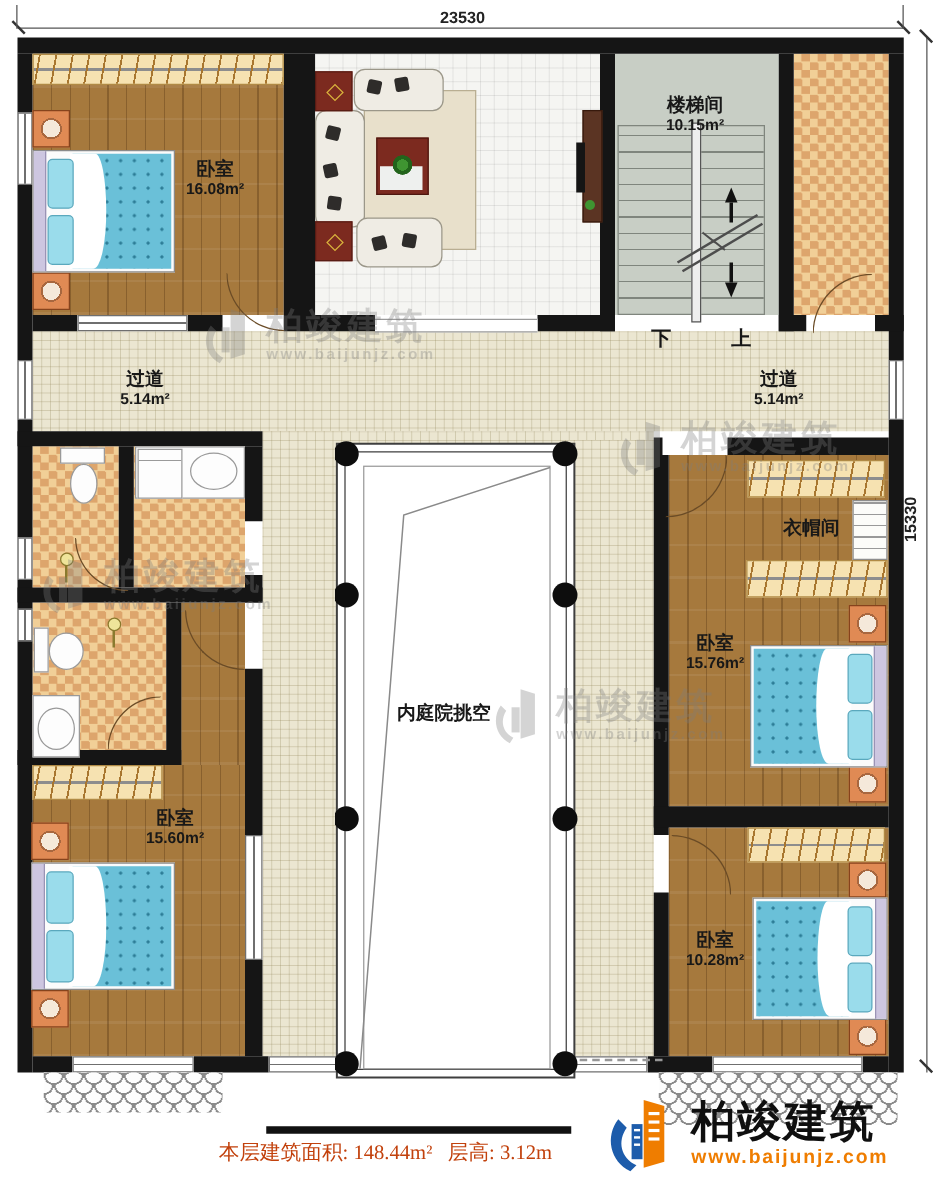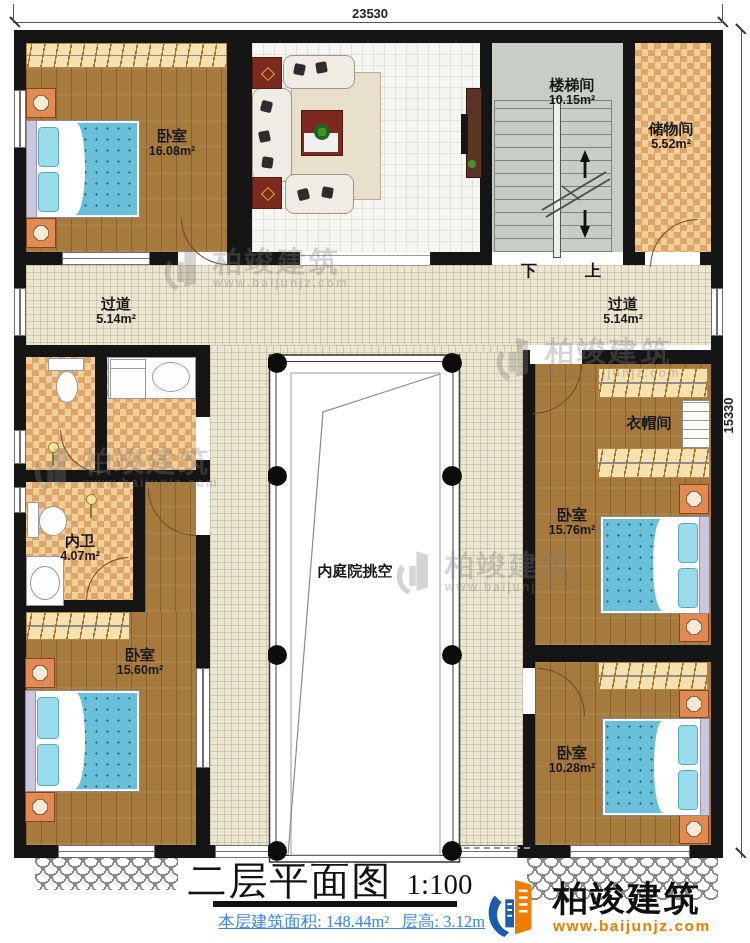--- a/index.html
+++ b/index.html
@@ -60,22 +60,22 @@
   .wm .wmu{font:700 12px/1.3 "Liberation Sans",sans-serif;letter-spacing:2px;}
   .dimtxt{position:absolute;font:700 13px "Liberation Sans",sans-serif;color:#222;text-align:center;}
   .dline{position:absolute;background:#555;}
   .tick{position:absolute;width:14px;height:1.6px;background:#333;transform:rotate(45deg);}
   .stair-label{position:absolute;font:700 16px "Liberation Sans",sans-serif;color:#161616;z-index:40;}
   #title-row{position:absolute;left:180px;top:854px;width:300px;text-align:center;
     font-family:"Liberation Serif",serif;color:#111;z-index:50;}
   #title-row .t1{font-size:39px;letter-spacing:2px;}
   #title-row .t2{font-size:29px;margin-left:14px;}
   #title-bar{position:absolute;left:213px;top:901px;width:244px;height:6px;background:#111;z-index:50;}
-  #title-info{position:absolute;left:175px;top:911px;width:310px;text-align:right;
-    font-family:"Liberation Serif",serif;font-size:16.5px;color:#3b82f6;z-index:50;text-decoration:underline;}
+  #title-info{position:absolute;left:175px;top:911px;width:310px;text-align:left;
+    font-family:"Liberation Serif",serif;font-size:16.5px;color:#c2410c;z-index:50;}
   #logo{position:absolute;left:483px;top:877px;display:flex;align-items:center;gap:8px;z-index:60;}
   #logo .ln{font:900 35px/1 "Liberation Sans",sans-serif;color:#0f0f0f;letter-spacing:2px;}
   #logo .lu{font:800 15.5px/1.4 "Liberation Sans",sans-serif;color:#ef7d00;letter-spacing:1.5px;}
 </style>
 </head>
 <body>
 
 <div id="plan">
 
   <div class="floor-wood" style="left:26px;top:43px;width:201px;height:209px;"></div>
@@ -308,30 +308,26 @@
         <rect x="24" y="22" width="9" height="28"></rect>
       </svg>
     <div>
         <div class="wmn">柏竣建筑</div>
          <div class="wmu">www.baijunjz.com</div>
       </div>
   </div>
 
   <div class="rlabel" style="left:122px;top:127px;width:100px;">
     <span>卧室</span><span class="rarea">16.08m²</span></div>
-  <div class="rlabel" style="left:522px;top:76px;width:100px;">
+  <div class="rlabel" style="left:506px;top:76px;width:100px;">
     <span>楼梯间</span><span class="rarea">10.15m²</span></div>
-  <div class="rlabel" style="left:621px;top:120px;width:100px;">
-    <span>储物间</span><span class="rarea">5.52m²</span></div>
   <div class="rlabel" style="left:66px;top:295px;width:100px;">
     <span>过道</span><span class="rarea">5.14m²</span></div>
   <div class="rlabel" style="left:573px;top:295px;width:100px;">
     <span>过道</span><span class="rarea">5.14m²</span></div>
-  <div class="rlabel" style="left:30px;top:532px;width:100px;">
-    <span>内卫</span><span class="rarea">4.07m²</span></div>
   <div class="rlabel" style="left:599px;top:414px;width:100px;">
     <span>衣帽间</span></div>
   <div class="rlabel" style="left:522px;top:506px;width:100px;">
     <span>卧室</span><span class="rarea">15.76m²</span></div>
   <div class="rlabel" style="left:90px;top:646px;width:100px;">
     <span>卧室</span><span class="rarea">15.60m²</span></div>
   <div class="rlabel" style="left:522px;top:744px;width:100px;">
     <span>卧室</span><span class="rarea">10.28m²</span></div>
   <div class="rlabel" style="left:305px;top:562px;width:100px;">
     <span>内庭院挑空</span></div>
@@ -342,23 +338,20 @@
   <div class="tick" style="left:8px;top:21px;"></div>
   <div class="tick" style="left:716px;top:21px;"></div>
   <div class="abs" style="left:13px;top:4px;width:1px;height:19px;background:#555;"></div>
   <div class="abs" style="left:722px;top:4px;width:1px;height:19px;background:#555;"></div>
   <div class="dimtxt" style="left:325px;top:6px;width:90px;">23530</div>
   <div class="dline" style="left:741px;top:30px;width:1px;height:828px;"></div>
   <div class="tick" style="left:734px;top:28px;"></div>
   <div class="tick" style="left:734px;top:852px;"></div>
   <div class="dimtxt" style="left:698px;top:408px;width:60px;transform:rotate(-90deg);">15330</div>
 
-  <div id="title-row">
-    <span class="t1">二层平面图</span><span class="t2">1:100</span>
-  </div>
   <div id="title-bar"></div>
   <div id="title-info">
     <span>本层建筑面积:</span>
     <span>148.44m²</span>&nbsp;&nbsp;
     <span>层高:</span>
     <span>3.12m</span>
   </div>
 
   <div id="logo">
     <svg width="62" height="62" viewBox="0 0 64 64">

